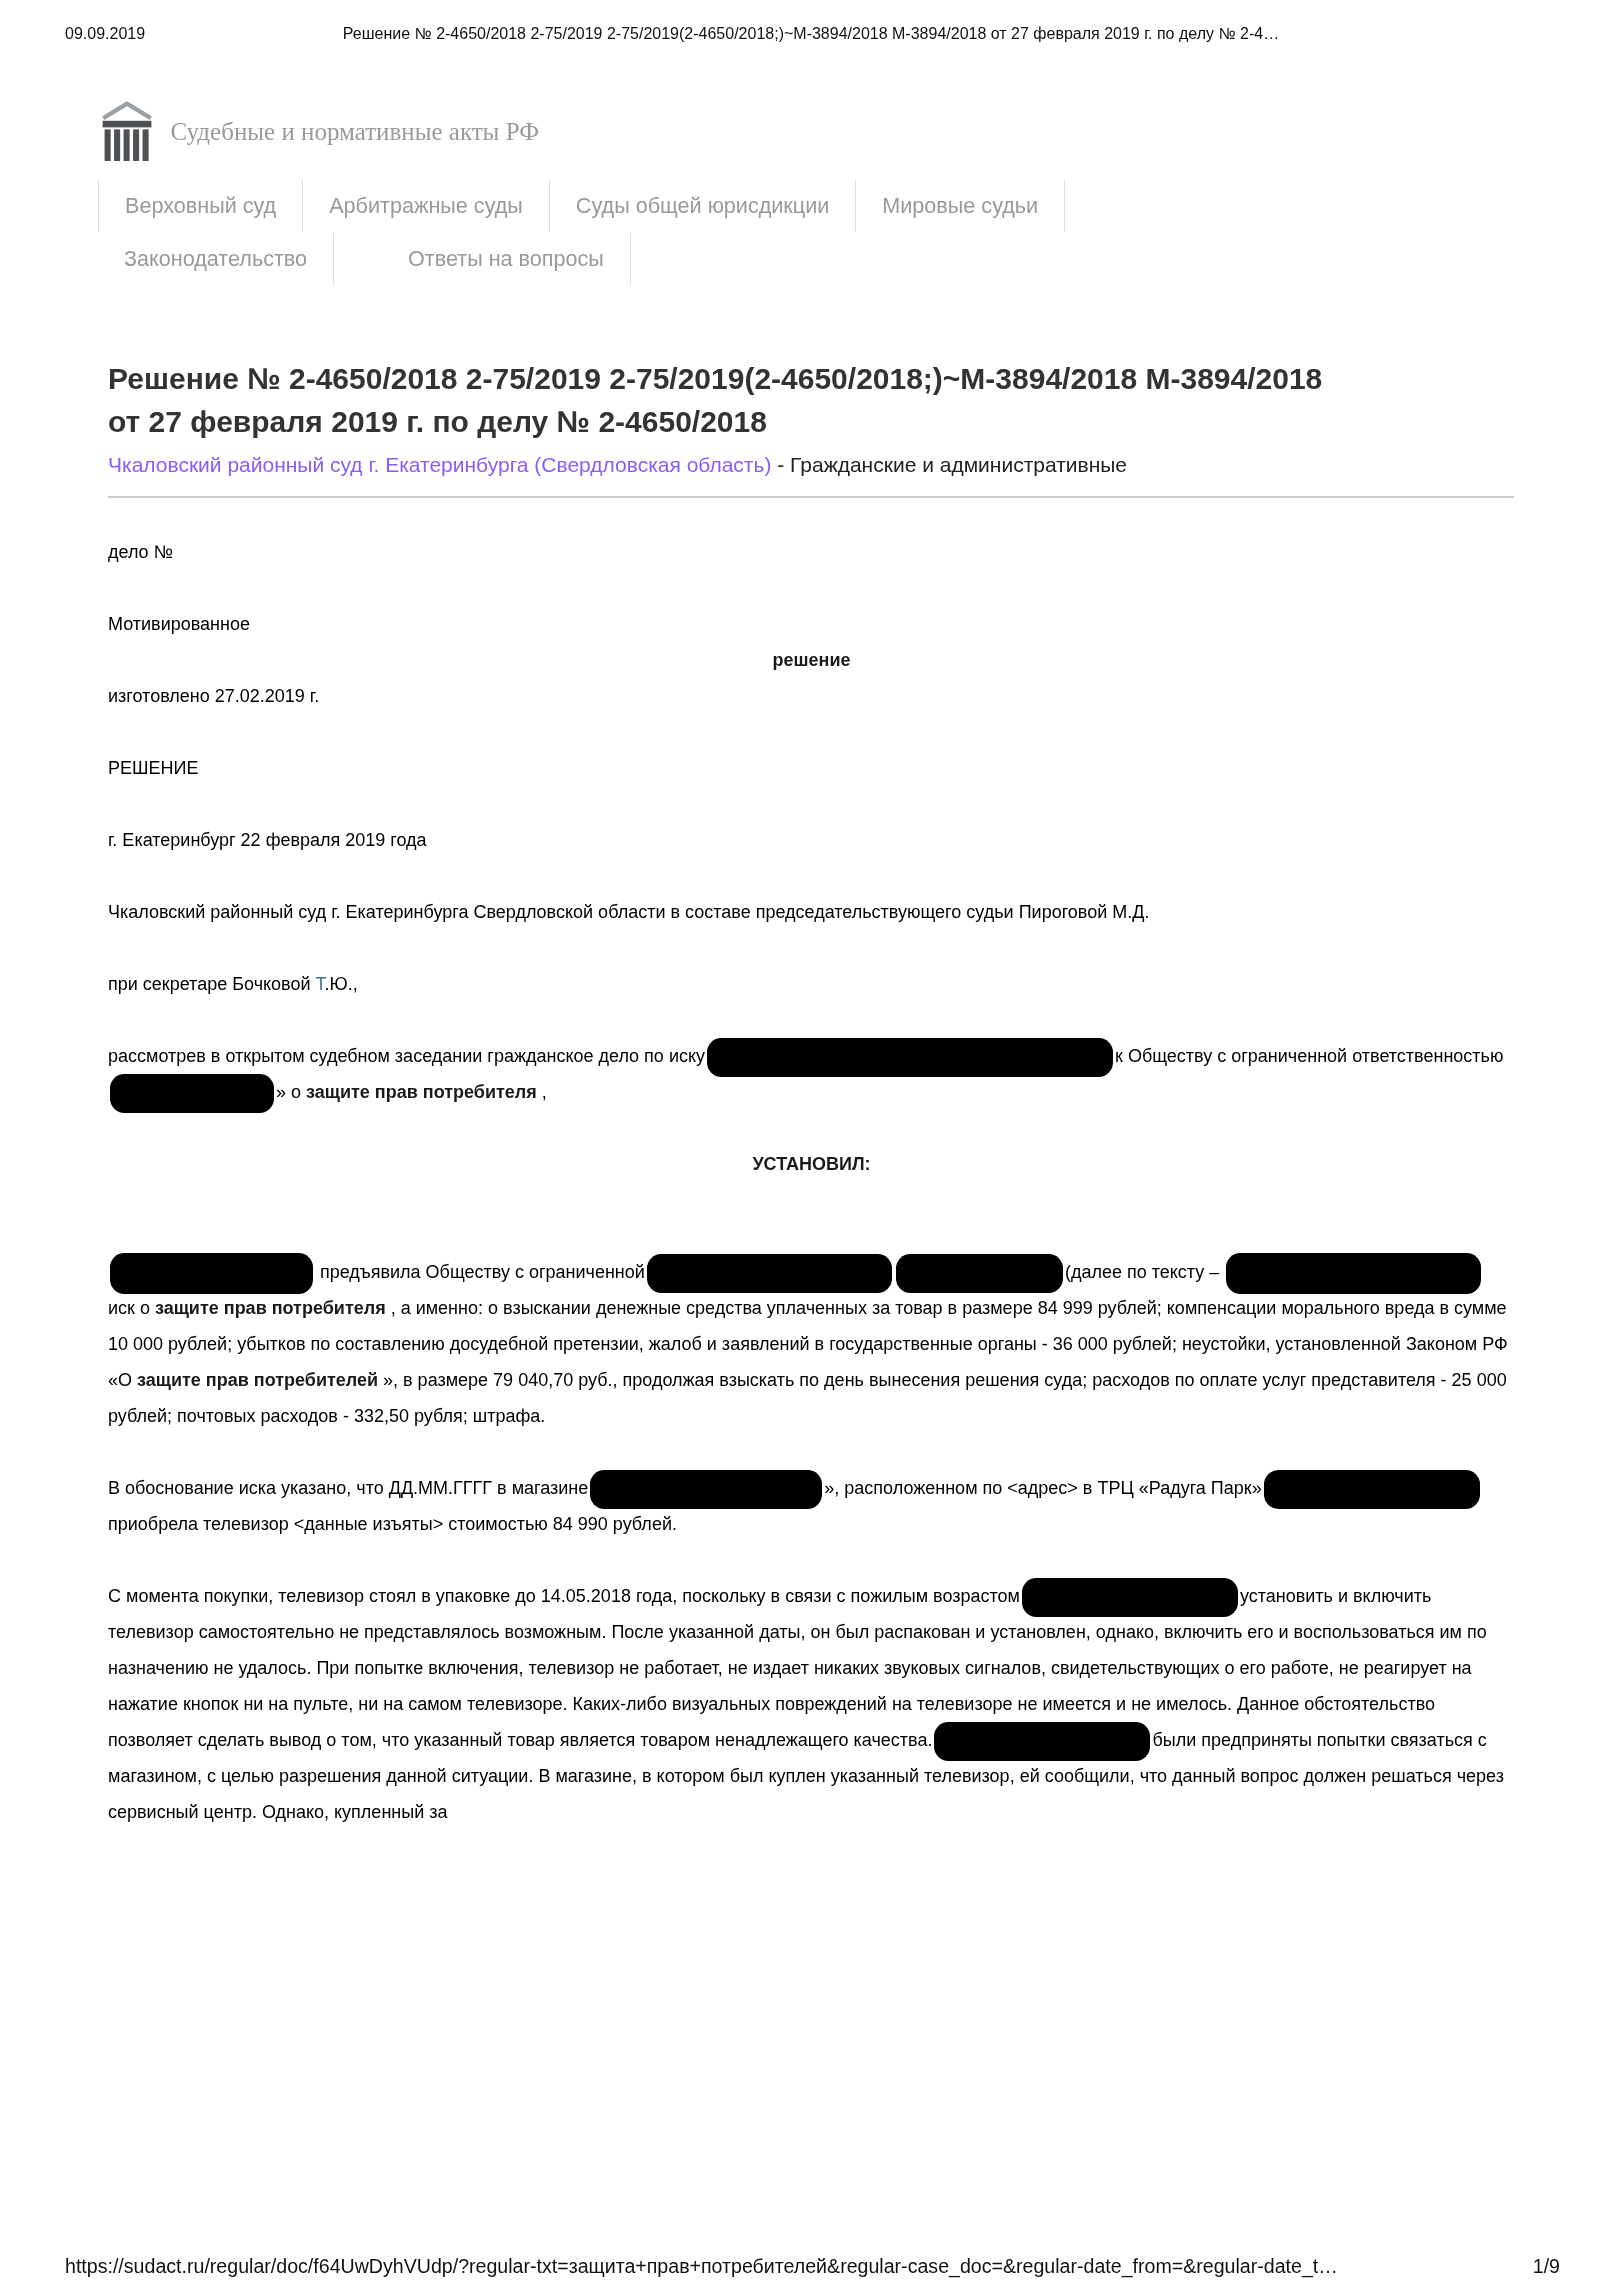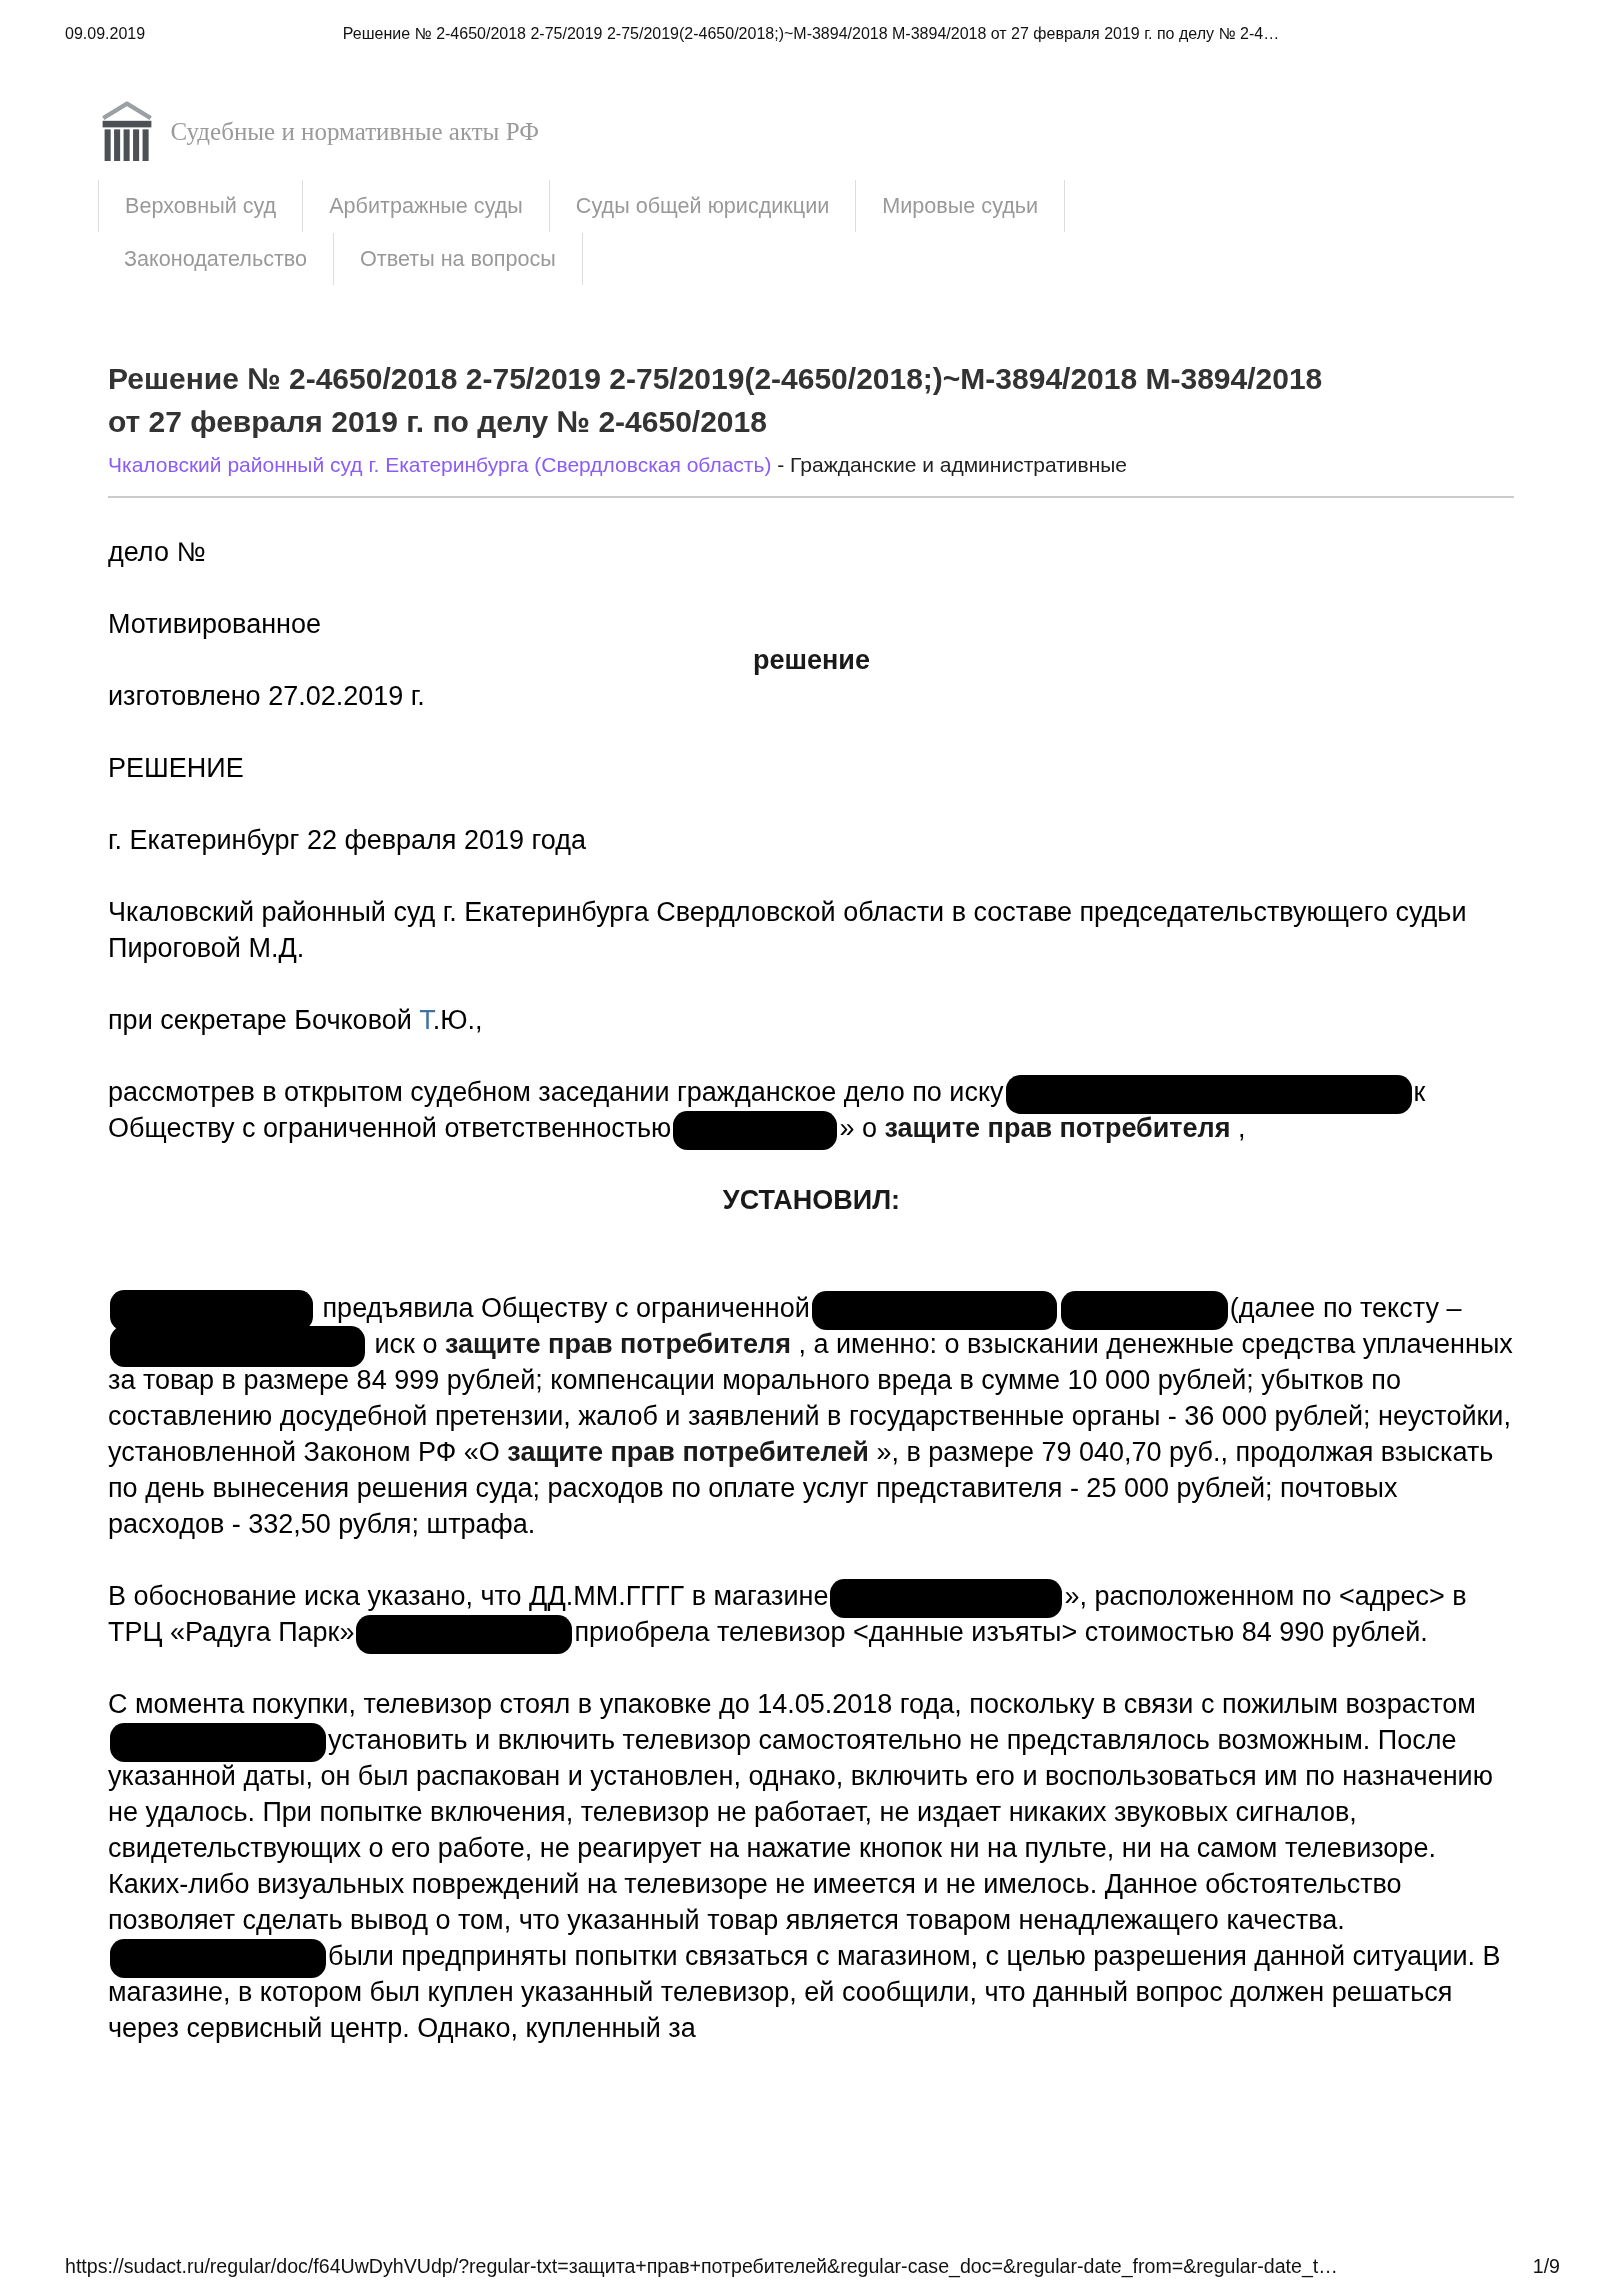--- a/index.html
+++ b/index.html
@@ -16,29 +16,29 @@
     justify-content:space-between;font-size:19.6px;color:#111;}
   .print-footer .purl{white-space:nowrap;overflow:hidden;max-width:1407px;text-align:center;}
   
   .logo{display:flex;align-items:center;margin:47px 0 0 98px;gap:14.4px;}
   .logo svg{display:block;}
   .logo-text{font-family:"Liberation Serif","DejaVu Serif",serif;font-size:25px;color:#9a9a9a;}
   .nav{margin:17px 0 0 98px;}
   .nav ul{list-style:none;margin:0;padding:0;display:flex;text-align:right;}
   .nav li{font-size:21.6px;color:#999;line-height:52px;padding:0 26px;border-right:0.7px solid #ddd;white-space:nowrap;cursor:pointer;}
   .nav ul.row1{border-left:0.7px solid #ddd;}
-  .nav ul.row2{margin-top:1.3px;}
+  .nav ul.row2{margin-top:1.3px;gap:48px;}
   
   h1.doc-title{margin:73px 108px 0 108px;max-width:1243px;font-size:30px;line-height:1.42;
     color:#333;font-weight:bold;}
   .subtitle{margin:9.2px 108px 0 108px;font-size:21px;color:#222;}
   a.court-link{color:#8b5cf6;cursor:pointer;margin-top:32px;}
   .rule{margin:19.6px 108px 0 108px;border:0;border-top:2px solid #cccccc;height:0;}
   
-  .doc-body{margin:34px 108px 0 108px;width:1407px;font-size:27px;line-height:36px;color:#000;}
+  .doc-body{margin:34px 108px 0 108px;width:1407px;font-size:18px;line-height:36px;color:#000;}
   .doc-body p.para{margin:36px 0 0 0;}
   .doc-body p.para.tight{margin-top:0;}
   .doc-body p.para.center{text-align:center;}
   .doc-body b{font-weight:bold;color:#1a1a1a;}
   a.char-link{color:#4272a4;text-decoration:none;cursor:pointer;}
   .redact{display:inline-block;background:#000;border-radius:14.4px;height:39px;
     vertical-align:middle;margin:-5.2px 2px;}
 </style>
 </head>
 <body>

